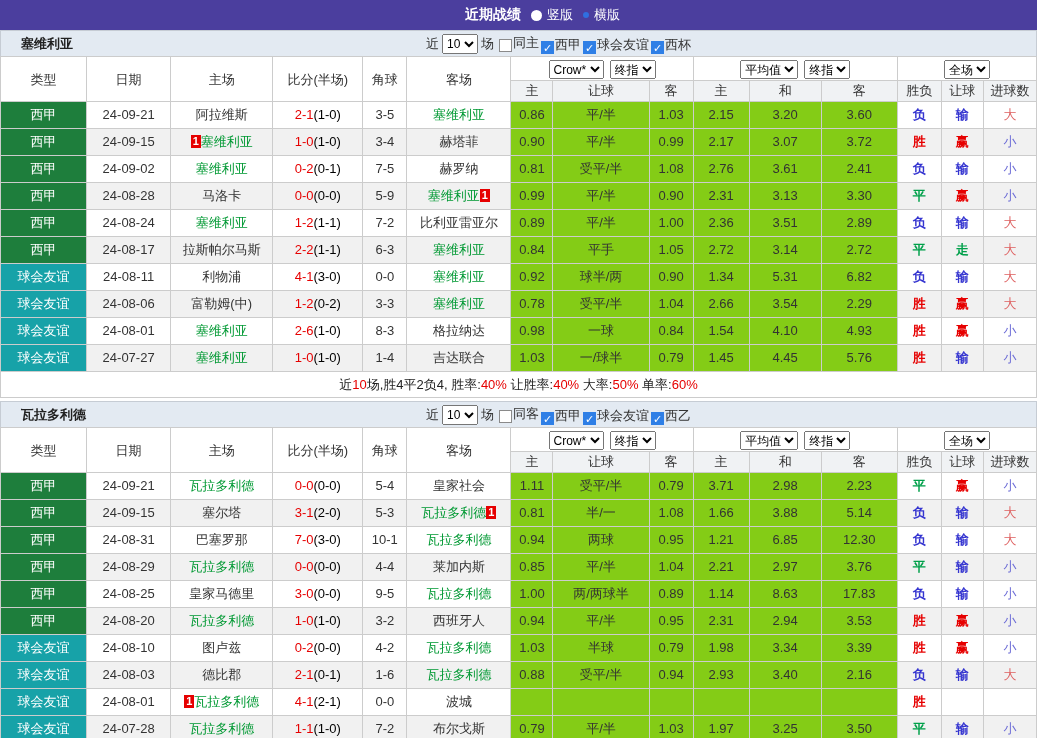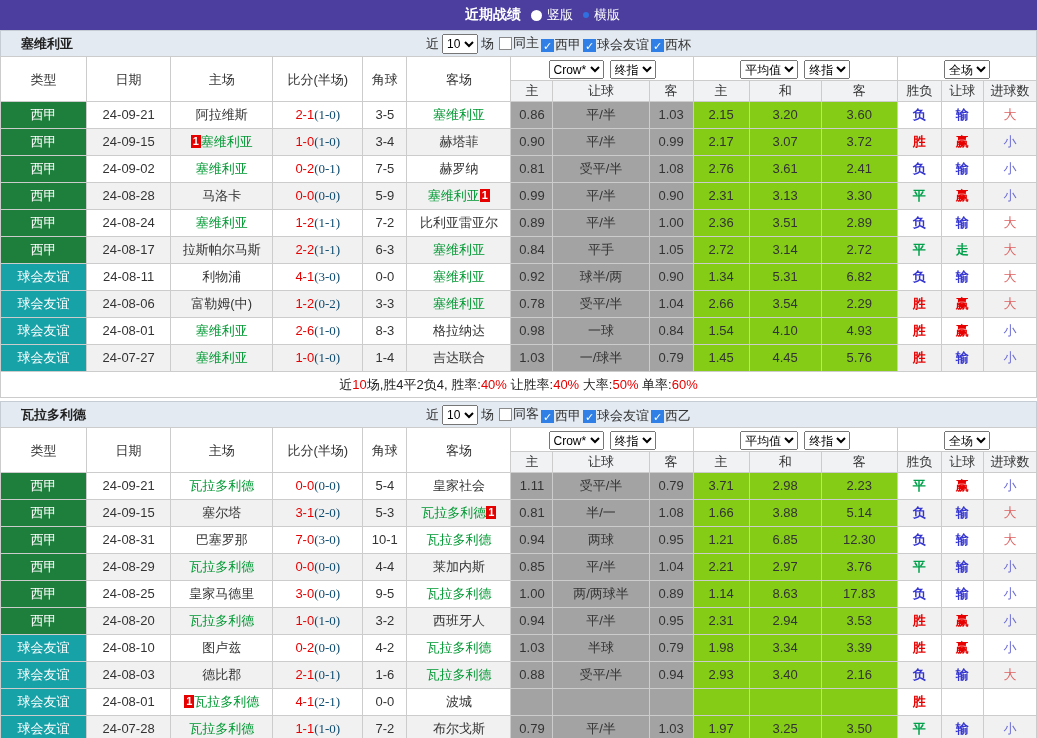--- a/index.html
+++ b/index.html
@@ -13,41 +13,41 @@
   .rdot { width:11px; height:11px; border-radius:50%; background:#fff; display:inline-block; }
   .rdot.ring { width:6px; height:6px; border:3px solid #2f6fe0; background:#fff; }
 
   
   .section { position:relative; }
   .section + .section { margin-top:3px; }
   .section-header { height:26px; background:#e3eaf2; border:1px solid #c6ccd4; border-bottom:none; display:flex; align-items:center; font-size:13px; position:relative; }
   .team-title { font-weight:bold; color:#222; margin-left:20px; font-size:13px; }
   .filter { position:absolute; left:425px; top:0; height:26px; display:flex; align-items:center; gap:3px; color:#333; }
   .filter select { font-size:12px; height:20px; }
-  .cb-item { display:inline-flex; align-items:center; margin-left:2px; cursor:pointer; }
+  .cb-item { display:inline-flex; align-items:flex-end; margin-left:2px; cursor:pointer; }
   .cb { width:13px; height:13px; display:inline-block; text-align:center; font-size:11px; line-height:13px; background:#fff; border:1px solid #8a8a8a; color:#fff; }
   .cb.checked { background:#2f7fe6; border-color:#2f7fe6; font-weight:bold; }
   .cb-label { margin-left:1px; }
 
   
   table { border-collapse:collapse; table-layout:fixed; width:1037px; font-size:13px;border-radius:12px; }
   th, td { border:1px solid #ccc; text-align:center; padding:0; height:26px; line-height:26px; overflow:hidden; white-space:nowrap; color:#333; }
   thead tr.h1 th { height:23px; line-height:23px; background:#fff; font-weight:normal; }
   thead tr.h2 th { height:20px; line-height:20px; background:#f0f2f4; font-weight:normal; }
   thead th.span2 { background:#f0f2f4; font-weight:normal; }
   thead select { font-size:12px; height:19px; margin:0 3px; vertical-align:middle; }
   tbody tr:nth-child(even) { background:#f1f1f1; }
-  td.crow { background:#a3a3a3;margin-left:12px; }
+  td.crow { background:#84cc16;margin-left:12px; }
   td.avg  { background:#84cc16; }
   td.type-l { background:#1e7e3c; color:#fff; }
   td.type-f { background:#17a2a8; color:#fff; }
   .focus { color:#009933; }
   .badge1 { display:inline-block; background:#e60000; color:#fff; font-size:11px; font-weight:bold; line-height:13px; height:13px; padding:0 2px; vertical-align:1px; }
   .score { color:#e60000; }
-  .half { color:#0c4a6e;font-family:Liberation Serif, serif; }
+  .half { color:#000000; }
   .res-w { color:#e60000; font-weight:bold; }
   .res-d { color:#00a04a; font-weight:bold; }
   .res-l { color:#3434d0; font-weight:bold; }
   .res-b { color:#de6060; }
   .res-s { color:#6b6bd6; }
   tfoot td { height:25px; line-height:25px; font-size:13px; color:#222; background:#fff; }
 </style>
 </head>
 <body>
 

